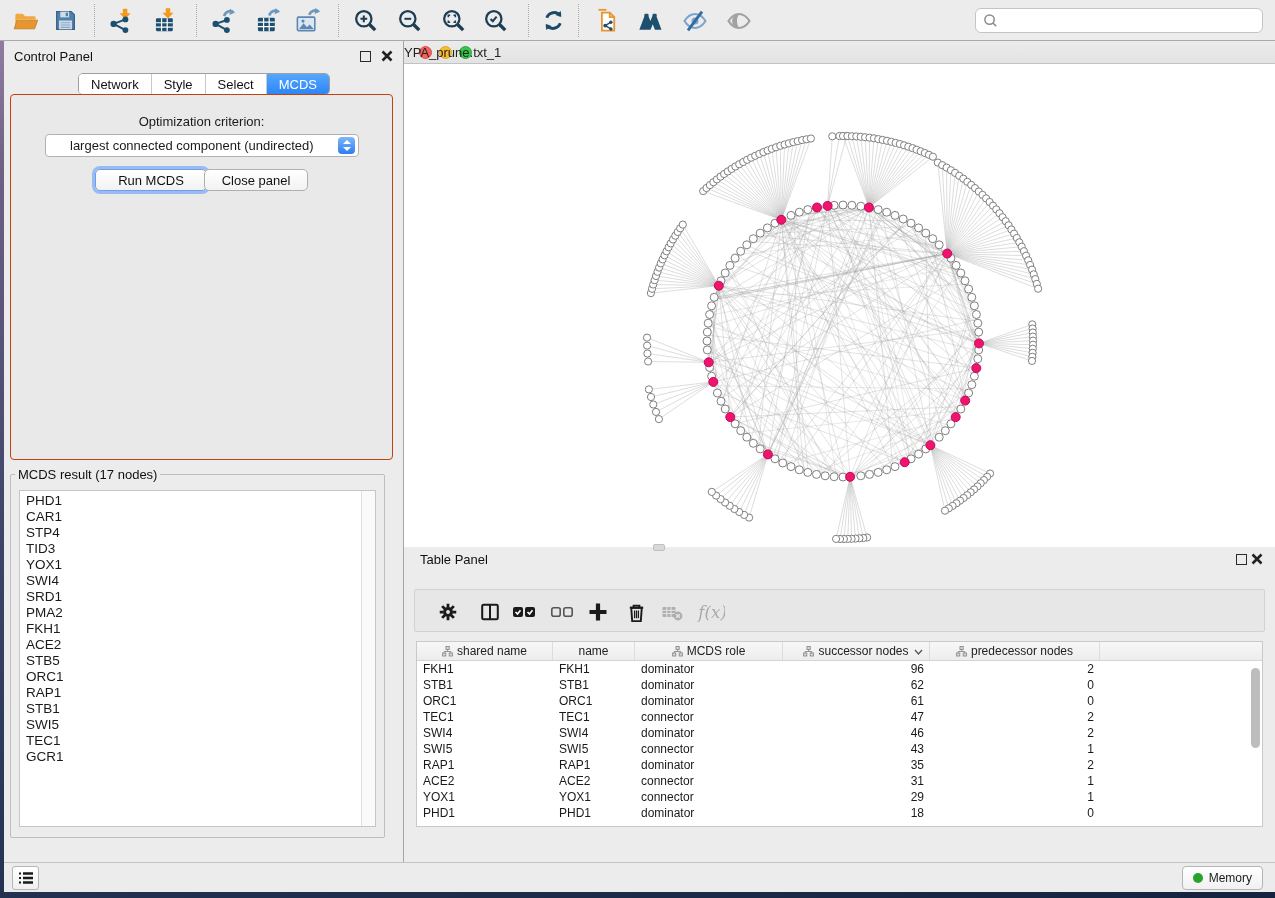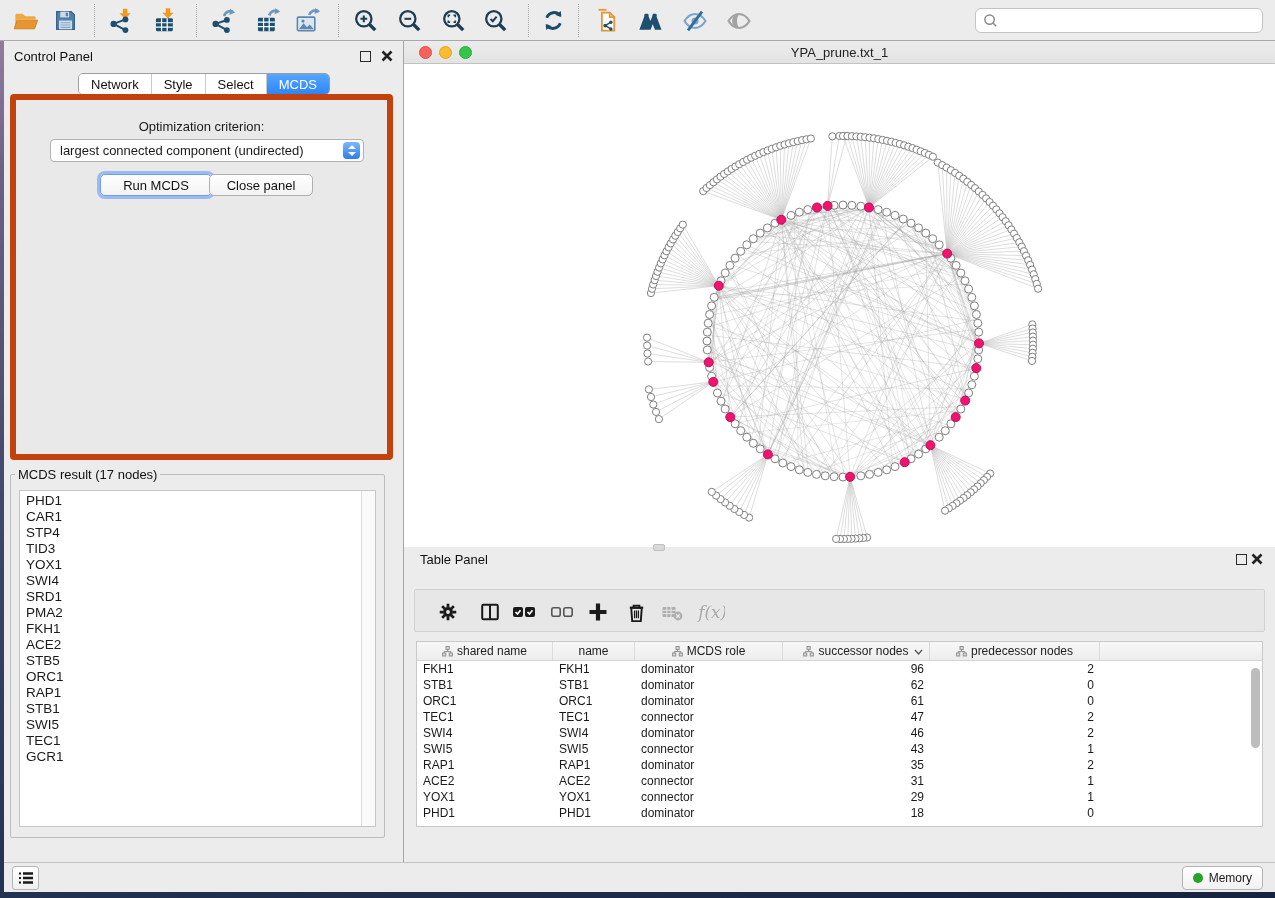--- a/index.html
+++ b/index.html
@@ -33,25 +33,25 @@
     background:#d6d6d6; border:1px solid #bdbdbd; border-radius:2px; }
 
   .seg { position:absolute; display:flex; height:22px; border:1px solid #9f9f9f;
     border-radius:5px; overflow:hidden; background:#fff; }
   .seg button { border:none; background:#fff; font-family:"Liberation Sans",sans-serif;
     font-size:13px; padding:0 12px; border-left:1px solid #c9c9c9; color:#111; }
   .seg button:first-child { border-left:none; }
   .seg button.active { background:linear-gradient(#55a7fd,#2e85f7); color:#fff; }
 
   .cp-box { position:absolute; left:6px; top:53px; width:383px; height:366px;
-    background:#e9e9e9; border:6px solid #c2410c; border-radius:4px; }
+    background:#e9e9e9; border:1px solid #c2410c; border-radius:4px; }
   .opt-label { position:absolute; top:19px; width:100%; text-align:center; font-size:13px; }
   .dropdown { position:absolute; left:34px; top:39px; width:314px; height:23px; background:#fff;
     border:1px solid #b2b2b2; border-radius:4px; display:flex; align-items:center; }
-  .dropdown .val { flex:1; padding-left:9px; font-size:13px; white-space:nowrap; overflow:hidden; }
+  .dropdown .val { flex:1; padding-left:24px; font-size:13px; white-space:nowrap; overflow:hidden; }
   .stepper { width:17px; height:17px; margin-right:3px; border-radius:4px;
     background:linear-gradient(#7cb8fa,#2f7cf0); position:relative; }
   .stepper:before, .stepper:after { content:""; position:absolute; left:4.5px;
     border-left:4px solid transparent; border-right:4px solid transparent; }
   .stepper:before { top:3px; border-bottom:4px solid #fff; }
   .stepper:after  { bottom:3px; border-top:4px solid #fff; }
   .btn { position:absolute; height:22px; background:linear-gradient(#ffffff,#f2f2f2);
     border:1px solid #b0b0b0; border-radius:5px; font-size:13px;
     font-family:"Liberation Sans",sans-serif; color:#111; }
   .btn.focus { box-shadow:0 0 0 3px rgba(90,150,250,.55); border-color:#6f9fe8; }
@@ -65,21 +65,21 @@
     padding:2px 0 0 6px; overflow:hidden; }
   .mcds-list li { font-size:13.5px; line-height:16px; }
   .mcds-scroll { position:absolute; right:0; top:0; bottom:0; width:14px;
     background:#fafafa; border-left:1px solid #dedede; }
 
   
   .rregion { position:absolute; left:400px; right:0; top:0; bottom:30px; }
   .net-titlebar { position:absolute; left:0; right:0; top:0; height:23px;
     background:linear-gradient(#ececec,#e3e3e3); border-bottom:1px solid #c2c2c2; }
   .tl { position:absolute; top:5px; width:13px; height:13px; border-radius:50%; }
-  .net-title { position:absolute; width:100%; text-align:center; top:4px; font-size:13px; color:#222; }
+  .net-title { position:absolute; width:100%; text-align:left; top:4px; font-size:13px; color:#222; }
   .net-canvas { position:absolute; left:0; right:0; top:23px; height:483px; background:#fff; }
   .hsplit-handle { position:absolute; left:249px; bottom:-4px; width:12px; height:7px;
     background:#d9d9d9; border:1px solid #c0c0c0; border-radius:2px; z-index:3; }
 
   
   .tpanel { position:absolute; left:0; right:0; top:506px; bottom:0; background:#ececec; }
   .tp-toolbar { position:absolute; left:10px; right:10px; top:42px; height:43px;
     background:#e7e7e7; border:1px solid #d2d2d2; border-radius:2px; }
   .tp-ico { position:absolute; top:7px; width:30px; height:30px; display:flex;
     align-items:center; justify-content:center; }

